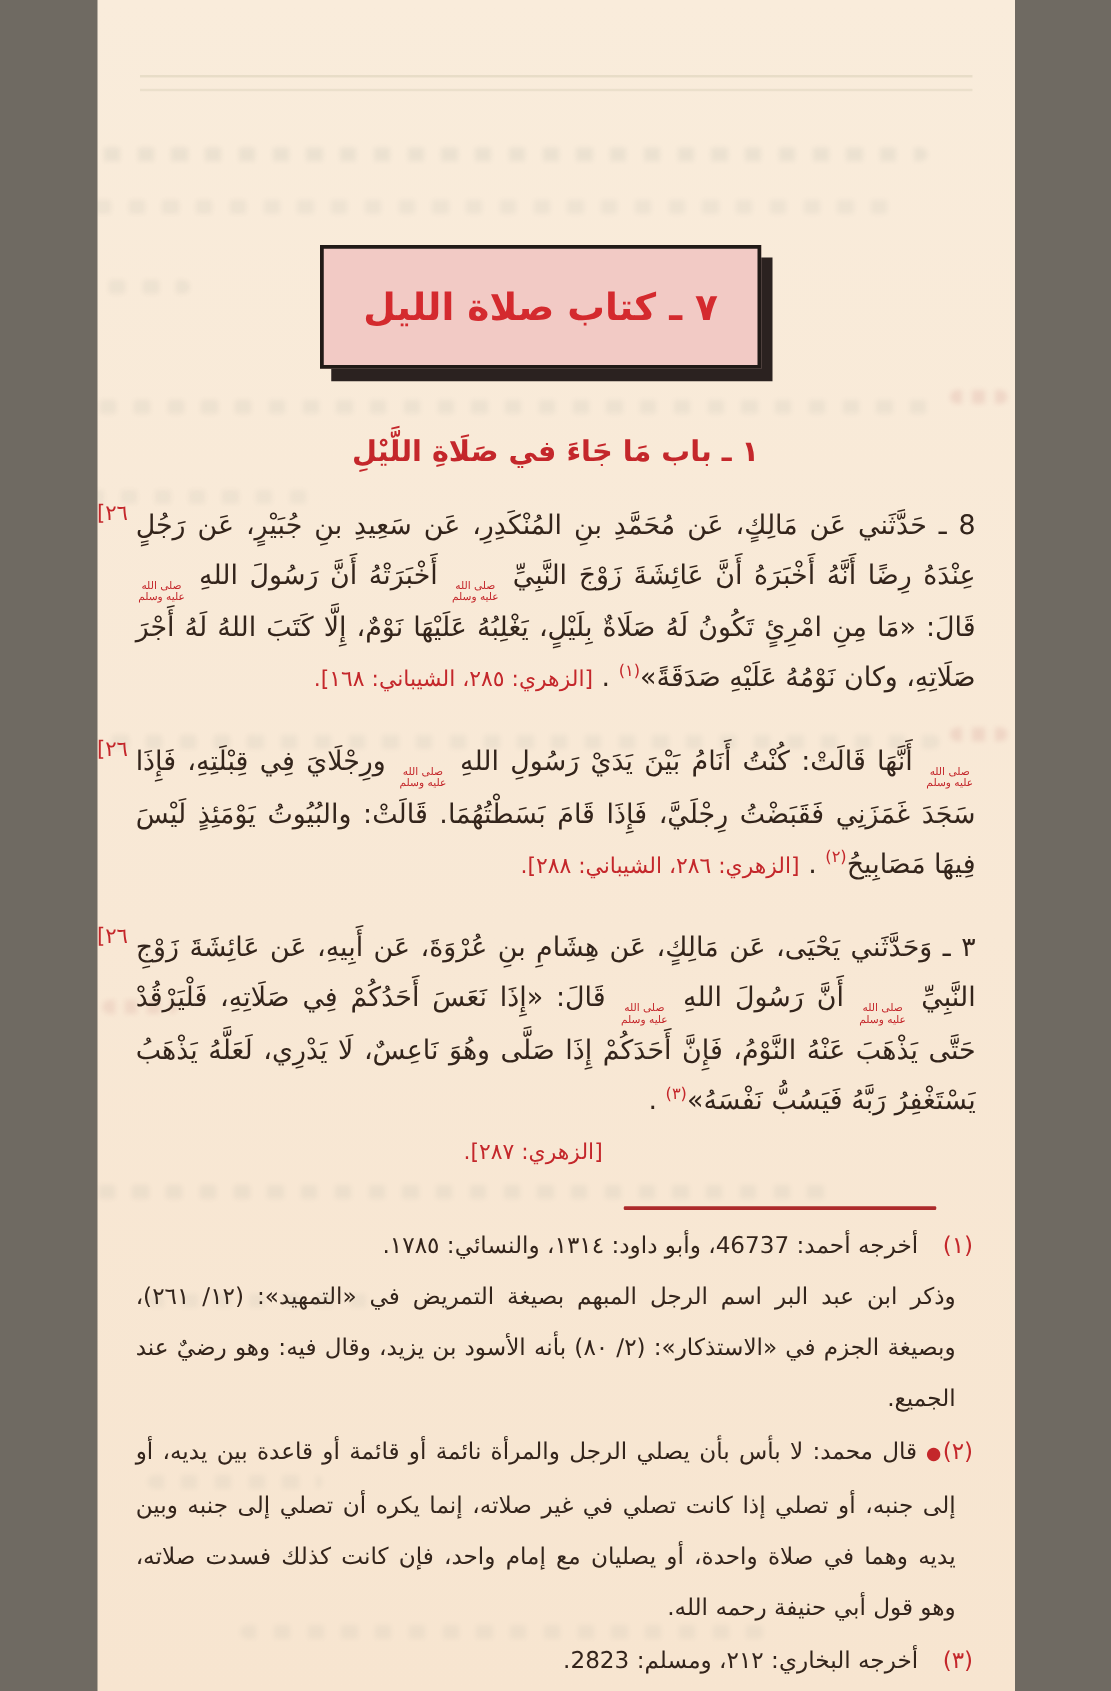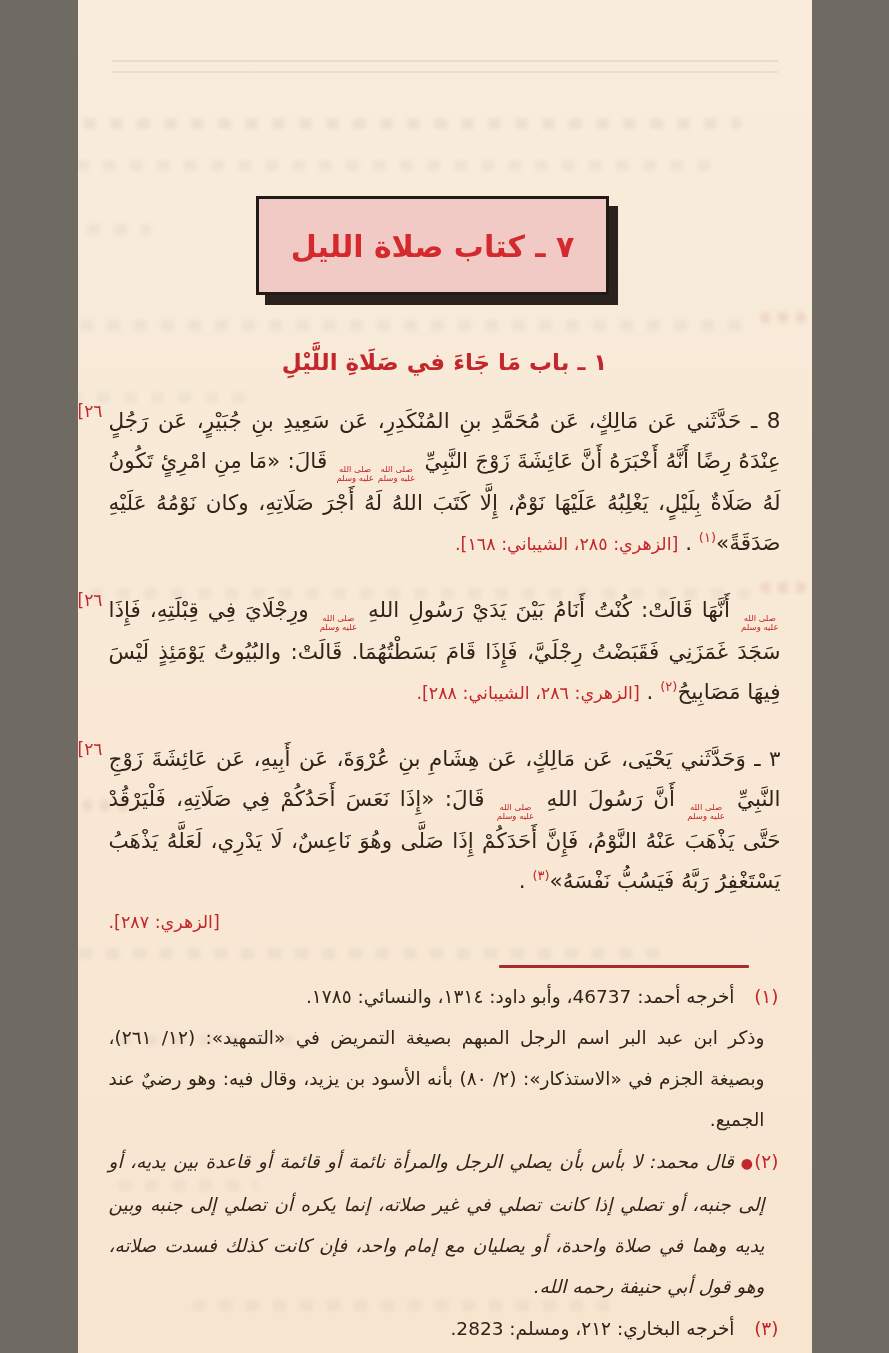--- a/index.html
+++ b/index.html
@@ -57,33 +57,33 @@
     white-space:nowrap;
   }
   .red{color:#c4272b;}
   .ref{font-size:17.5px;}
   sup.sup{font-size:13px;line-height:0;vertical-align:super;}
   .saw{
     display:inline-flex;flex-direction:column;align-items:center;
     color:#c4272b;font-size:8.5px;line-height:9px;
     vertical-align:-4px;margin:0 2px;font-weight:normal;
   }
-  .ref-line{font-size:17.5px;padding-left:0;padding-right:36px;margin-top:4px;text-align:left;line-height:34px;}
+  .ref-line{font-size:17.5px;padding-left:0;padding-right:36px;margin-top:4px;text-align:center;line-height:34px;}
 
   
   .fn-sep{
     width:250px;height:3px;background:#ac2a2b;
     margin:22px 63px 8px auto;border-radius:1px;
   }
   .footnotes{margin:8px 31px 0;font-size:18.5px;line-height:41px;text-align:justify;}
   .fn-item{margin-bottom:1px;}
   .fn-main{position:relative;padding-right:46px;}
   .fn-marker{position:absolute;right:2px;top:0;color:#c4272b;}
   .fn-para{padding-right:16px;}
-  .fn-bullet{text-indent:10px;font-style:italic;}
+  .fn-bullet{text-indent:10px;}
   .dot{color:#c4272b;font-size:14px;margin-left:7px;text-indent:0;}
 </style>
 </head>
 <body>
 
 <div class="page">
 
   <div class="bleed-header">
     <div class="rule"></div>
     <div class="rule"></div>
@@ -106,21 +106,21 @@
   <div class="kitab-box">
     <span class="kitab-title">٧ ـ كتاب صلاة الليل</span>
   </div>
 
   <div class="bab-heading">١ ـ باب مَا جَاءَ في صَلَاةِ اللَّيْلِ</div>
 
   <div class="matn" id="hadith-list">
       <div class="hadith"><span class="margin-ref">[٢٦</span><span class="seg">8 ـ حَدَّثَني عَن مَالِكٍ، عَن مُحَمَّدِ بنِ المُنْكَدِرِ، عَن سَعِيدِ بنِ جُبَيْرٍ، عَن رَجُلٍ عِنْدَهُ رِضًا أَنَّهُ أَخْبَرَهُ أَنَّ عَائِشَةَ زَوْجَ النَّبِيِّ </span><span class="saw">
           <span>صلى الله</span>
           <span>عليه وسلم</span>
-        </span><span class="saw">
+        </span><span class="seg"> أَخْبَرَتْهُ أَنَّ رَسُولَ اللهِ </span><span class="saw">
           <span>صلى الله</span>
           <span>عليه وسلم</span>
         </span><span class="seg"> قَالَ: «مَا مِنِ امْرِئٍ تَكُونُ لَهُ صَلَاةٌ بِلَيْلٍ، يَغْلِبُهُ عَلَيْهَا نَوْمٌ، إِلَّا كَتَبَ اللهُ لَهُ أَجْرَ صَلَاتِهِ، وكان نَوْمُهُ عَلَيْهِ صَدَقَةً»</span><sup class="sup red">(١)</sup><span class="seg"> . </span><span class="ref red">[الزهري: ٢٨٥، الشيباني: ١٦٨].</span></div>
       <div class="hadith"><span class="margin-ref">[٢٦</span><span class="saw">
           <span>صلى الله</span>
           <span>عليه وسلم</span>
         </span><span class="seg"> أَنَّهَا قَالَتْ: كُنْتُ أَنَامُ بَيْنَ يَدَيْ رَسُولِ اللهِ </span><span class="saw">
           <span>صلى الله</span>
           <span>عليه وسلم</span>
         </span><span class="seg"> ورِجْلَايَ فِي قِبْلَتِهِ، فَإِذَا سَجَدَ غَمَزَنِي فَقَبَضْتُ رِجْلَيَّ، فَإِذَا قَامَ بَسَطْتُهُمَا. قَالَتْ: والبُيُوتُ يَوْمَئِذٍ لَيْسَ فِيهَا مَصَابِيحُ</span><sup class="sup red">(٢)</sup><span class="seg"> . </span><span class="ref red">[الزهري: ٢٨٦، الشيباني: ٢٨٨].</span></div>

